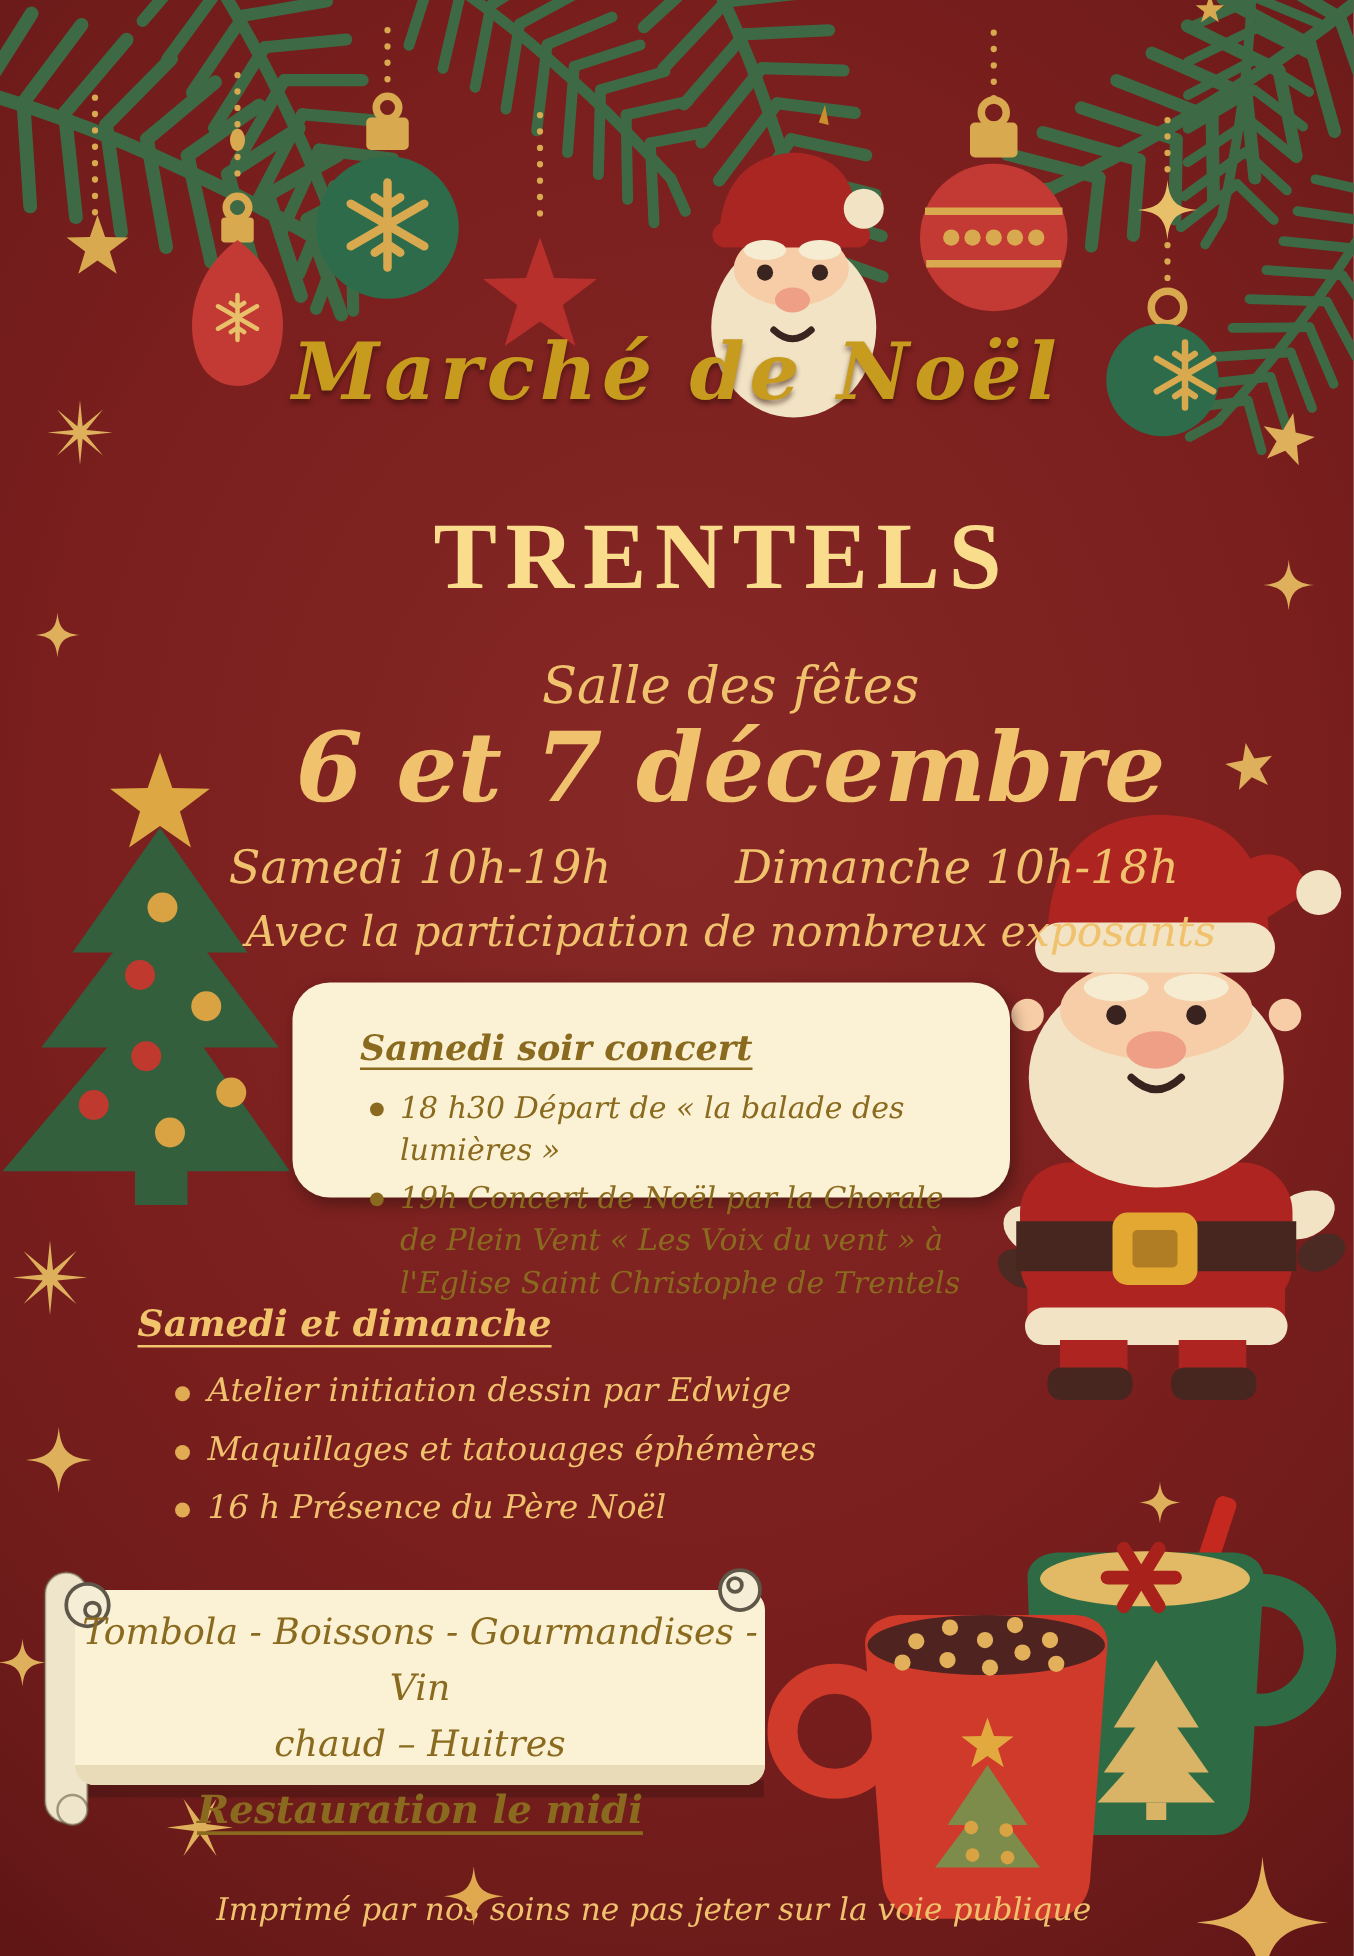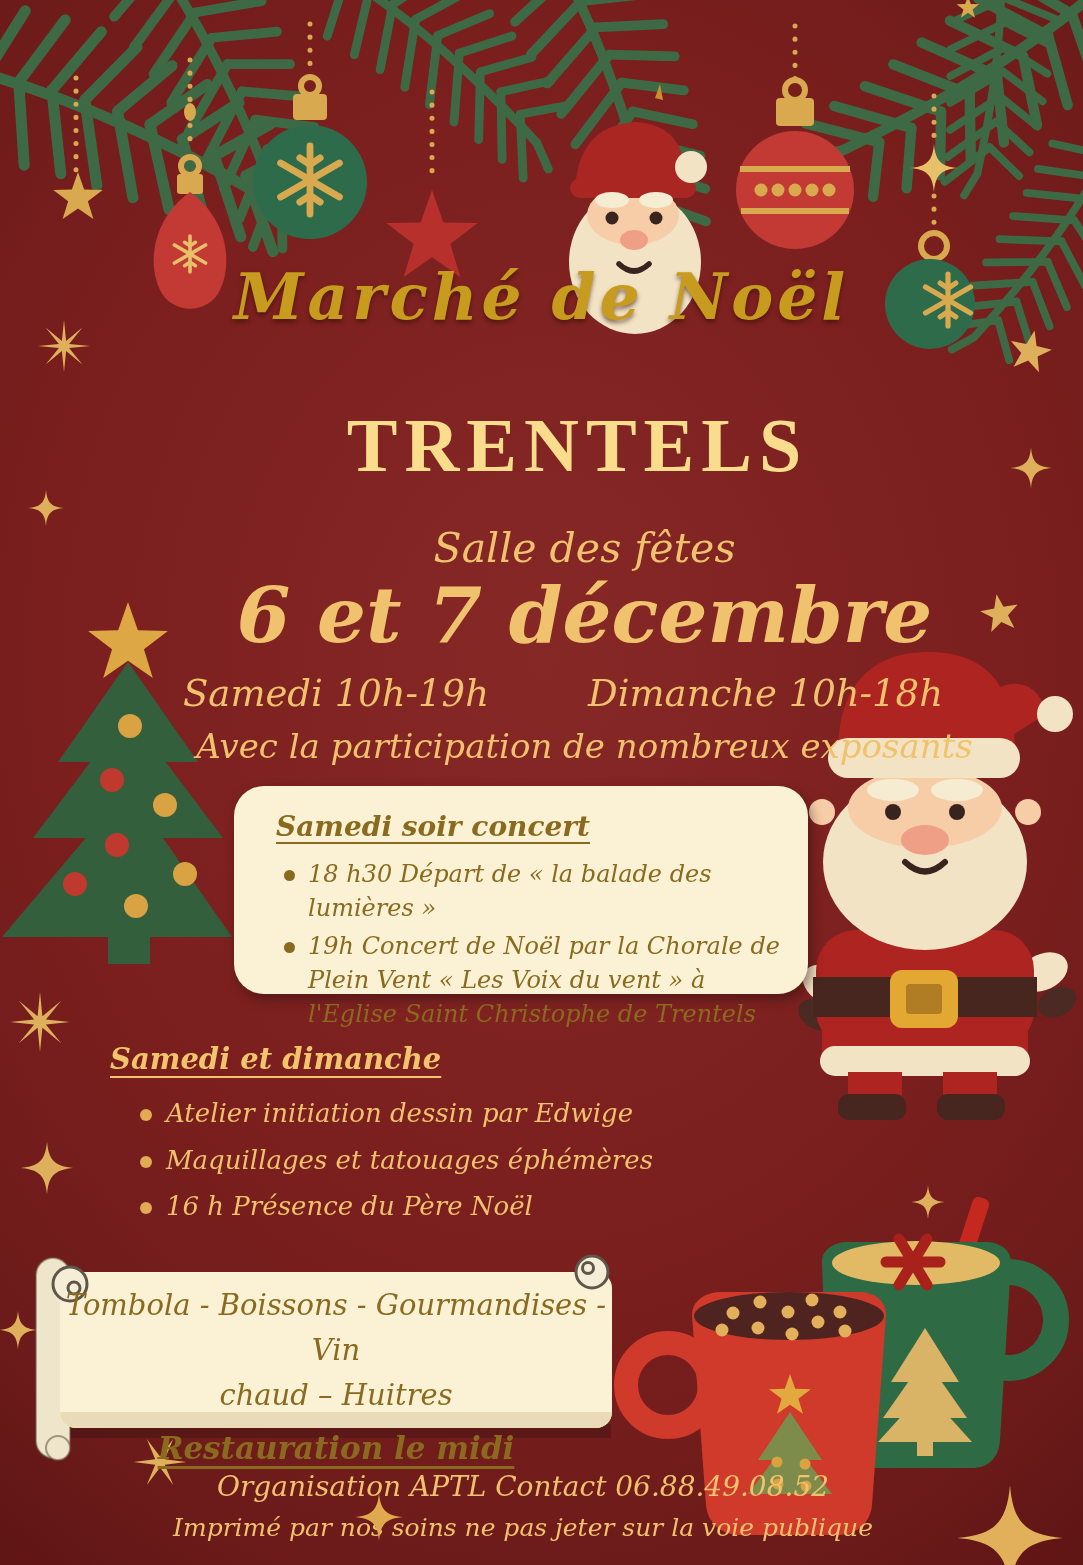--- a/index.html
+++ b/index.html
@@ -17,22 +17,22 @@
   .script{font-style:italic;color:var(--gold-script);padding-left:43px;}
   .center{left:0;width:1083px;text-align:center;}
   .title{top:240px;font-size:63px;font-weight:bold;font-style:italic;color:var(--gold-deep);
          letter-spacing:4px;text-shadow:0 3px 4px rgba(50,12,8,.55);margin-top:20px;}
   .town{top:402px;font-family:Liberation Serif, serif;font-weight:bold;font-size:76px;
         color:var(--gold-pale);letter-spacing:7px;padding-left:36px;}
   .venue{top:524px;font-size:41px;}
   .dates{top:570px;font-size:77px;font-weight:bold;}
   .hours{top:672px;font-size:37px;display:flex;justify-content:center;gap:56px;}
   .participation{top:726px;font-size:34px;}
-  .concert-card{left:234px;top:786px;width:574px;height:208px;background:var(--cream);
-        border-radius:30px;box-shadow:3px 5px 12px rgba(40,15,12,.5);padding:0;box-sizing:border-box;}
+  .concert-card{left:234px;top:786px;width:574px;height:172px;background:var(--cream);
+        border-radius:30px;box-shadow:3px 5px 12px rgba(40,15,12,.5);padding:12px;box-sizing:border-box;}
   .concert-card h2{margin:24px 0 0 42px;font-size:28px;font-weight:bold;font-style:italic;color:var(--olive);
         text-decoration:underline;text-underline-offset:6px;text-decoration-thickness:2px;}
   .concert-card ul{margin:14px 0 0 0;padding:0 26px 0 74px;list-style:none;}
   .concert-card li{position:relative;font-size:24px;font-style:italic;color:var(--olive);
         line-height:1.42;margin-bottom:4px;}
   .concert-card li::before{content:"";position:absolute;left:-24px;top:13px;width:11px;height:11px;
         border-radius:50%;background:var(--olive);}
   .weekend{left:110px;top:1042px;width:940px;}
   .weekend h2{margin:0;font-size:29px;font-weight:bold;font-style:italic;color:#f2c56c;
         text-decoration:underline;text-underline-offset:7px;text-decoration-thickness:2px;}
@@ -306,20 +306,19 @@
     <li>16 h Présence du Père Noël</li>
   </ul>
 </div>
 
 <div class="txt scroll-text">
   <div class="l">Tombola - Boissons - Gourmandises - Vin</div>
   <div class="l">chaud – Huitres</div>
   <div class="rest">Restauration le midi</div>
 </div>
 
-<div class="txt footer1 script">Organisation APTL Contact 06.88.49.08.52</div>
 <div class="txt footer2 script">Imprimé par nos soins ne pas jeter sur la voie publique</div>
 
 <svg class="overlay-star" style="left:352px;top:1490px;" width="54" height="54" viewBox="-27 -27 54 54">
   <path d="M0,-24 C1.5,-7 7,-1.5 24,0 C7,1.5 1.5,7 0,24 C-1.5,7 -7,1.5 -24,0 C-7,-1.5 -1.5,-7 0,-24 Z" fill="#e0a94f"></path>
 </svg>
 
 </div>
 
 </body></html>

